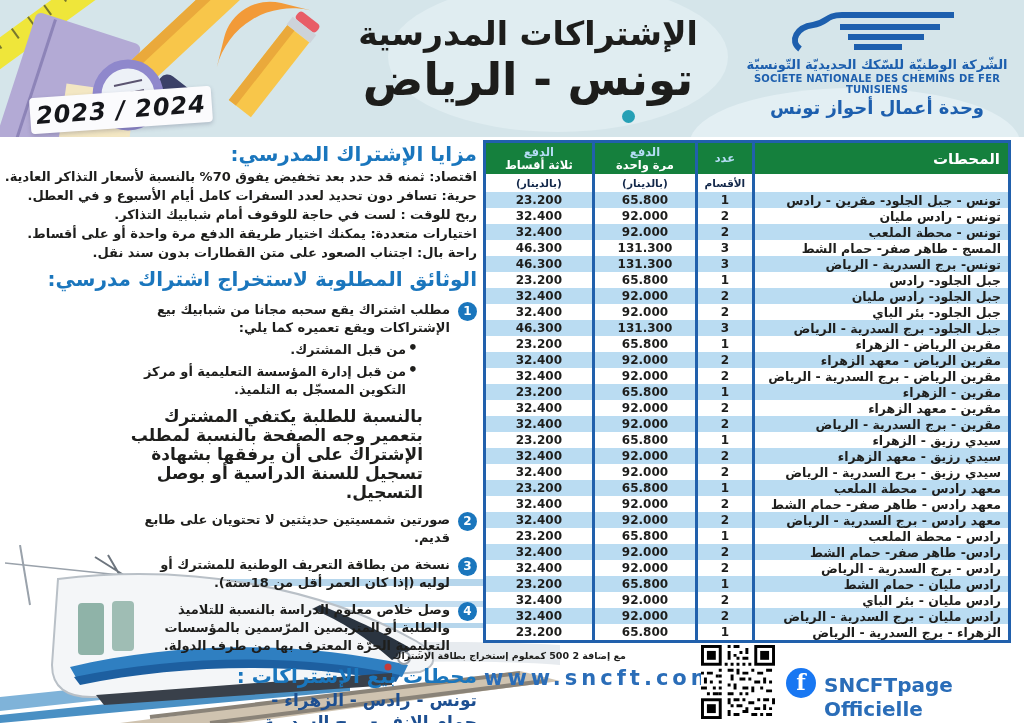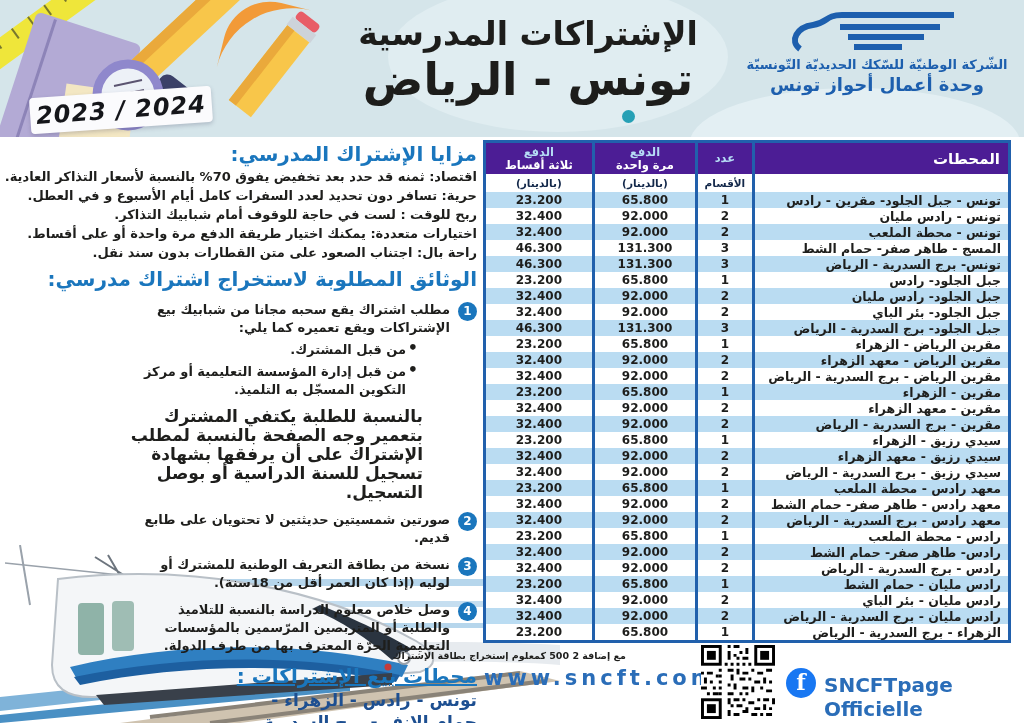--- a/index.html
+++ b/index.html
@@ -28,29 +28,29 @@
   .leftcol{position:absolute;left:4px;top:141px;width:473px;direction:rtl;text-align:right;z-index:1;color:#1e1e1c;}
   .h1{color:#1a76bd;font-size:20px;font-weight:800;line-height:26px;}
   .b-line{font-size:13px;font-weight:bold;line-height:19px;}
   #documents-list{width:352px;}
   .doc-item{position:relative;padding-right:27px;margin-top:9px;font-size:13px;font-weight:bold;line-height:18px;}
   .badge{position:absolute;right:0;top:1px;width:19px;height:19px;border-radius:50%;background:#1a76bd;color:#fff;
     font-size:12px;font-weight:bold;line-height:19px;text-align:center;}
   .bullet{position:relative;max-width:300px;margin:4px 44px 0 0;font-size:13px;font-weight:bold;line-height:18px;}
   .bullet::before{content:"\2022";position:absolute;right:-12px;top:-2px;color:#1e1e1c;font-size:16px;}
   .doc-note{margin:8px 27px 0 0;max-width:300px;font-size:17px;font-weight:bold;line-height:19px;}
-  .sales-h{margin-top:8px;text-decoration:underline;}
+  .sales-h{margin-top:8px;}
   .sales-line{font-size:17px;font-weight:800;line-height:22px;color:#1d4f91;}
 
   
   table.prices{position:absolute;left:483px;top:140px;width:528px;z-index:2;border-collapse:collapse;direction:rtl;
     table-layout:fixed;background:#fff;border:3px solid #2160ac;}
   .prices th,.prices td{border-left:3px solid #2160ac;overflow:hidden;white-space:nowrap;}
   .prices th:last-child,.prices td:last-child{border-left:none;}
-  .prices thead tr.main th{background:#4c1d95;height:31px;vertical-align:middle;padding:0;}
+  .prices thead tr.main th{background:#15803d;height:31px;vertical-align:middle;padding:0;}
   .hd-st{color:#fff;font-size:15px;font-weight:bold;text-align:right;padding-right:8px !important;}
   .hd-light{color:#b5dcf5;font-size:11.5px;font-weight:bold;display:block;line-height:13px;}
   .hd-white{color:#fff;font-size:11.5px;font-weight:bold;display:block;line-height:13px;}
   .prices thead tr.sub td{height:16px;background:#fff;color:#13284a;font-size:10.5px;font-weight:bold;text-align:center;line-height:15px;}
   .prices tbody td{height:16px;font-weight:bold;color:#1e1e1c;text-align:center;font-size:12px;line-height:15px;padding:0;}
   .prices tbody td.td-station{text-align:right;padding-right:7px;font-size:12.5px;}
   .prices tbody tr:nth-child(odd){background:#badcf2;}
 
   
   .tbl-note{position:absolute;left:466px;top:650px;width:160px;direction:rtl;font-size:9.5px;font-weight:bold;
@@ -126,20 +126,21 @@
     </div>
 
     <div class="logo">
       <svg width="178" height="40" viewBox="0 0 170 40">
         <path d="M8 37 C -3 29 5 15 21 13 C 36 11 33 3 50 3 L 162 3" fill="none" stroke="#1d5fae" stroke-width="6"></path>
         <rect x="48" y="12" width="100" height="6" fill="#1d5fae"></rect>
         <rect x="56" y="22" width="76" height="6" fill="#1d5fae"></rect>
         <rect x="62" y="32" width="48" height="6" fill="#1d5fae"></rect>
       </svg>
       <div class="ar">الشّركة الوطنيّة للسّكك الحديديّة التّونسيّة</div>
+      <div class="fr">SOCIETE NATIONALE DES CHEMINS DE FER TUNISIENS</div>
       <div class="unit">وحدة أعمال أحواز تونس</div>
     </div>
 
     <div class="teal-dot"></div>
   </div>
 
   <svg class="train-art" width="560" height="178" viewBox="0 0 560 178">
     <g opacity="0.85">
       <rect x="150" y="34" width="400" height="7" rx="3" fill="#aacfe9"></rect>
       <rect x="130" y="56" width="420" height="6" rx="3" fill="#bcd9ee"></rect>

